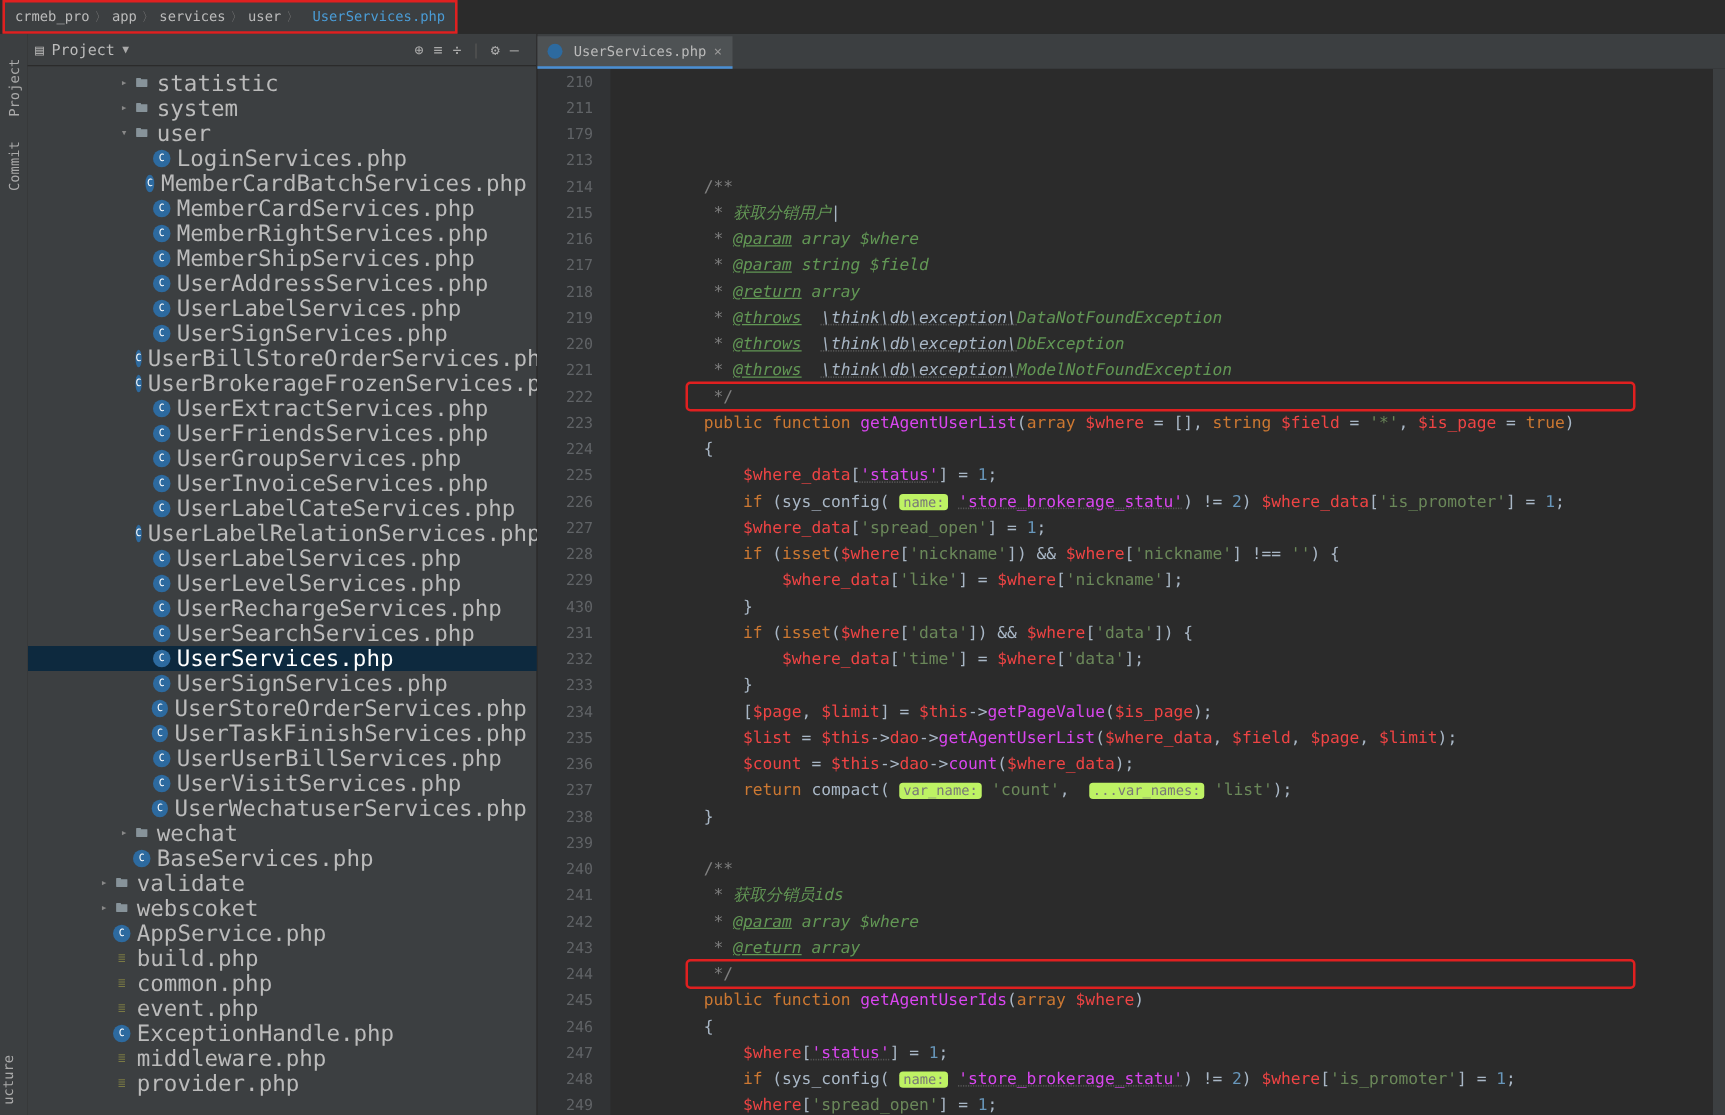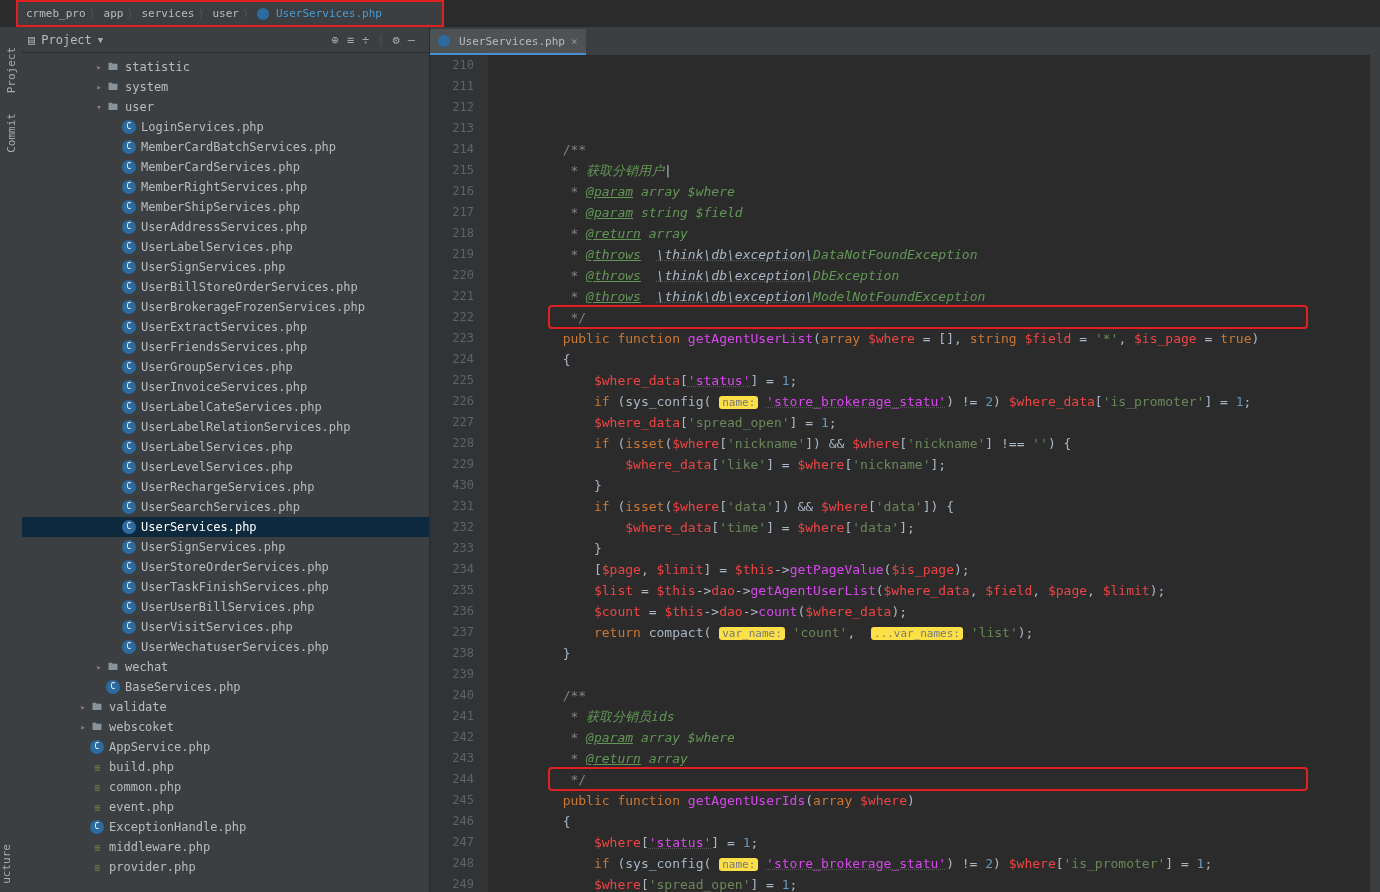--- a/index.html
+++ b/index.html
@@ -18,22 +18,22 @@
   height: 100%;
 }
 .breadcrumb-bar {
   height: 27px;
   background: #3c3f41;
   border: 2px solid #e02020;
   display: flex;
   align-items: center;
   padding: 0 8px;
   gap: 4px;
-  width: 428px;
-  margin-left: 16px;
+  width: 364px;
+  margin-left: 2px;
 }
 .breadcrumb-item {
   color: #bbbbbb;
   font-size: 11px;
 }
 .breadcrumb-item.active { color: #4a9cd6; }
 .breadcrumb-sep {
   color: #777;
   font-size: 10px;
 }
@@ -104,21 +104,21 @@
   width: 14px; height: 14px; margin-right: 5px;
   display: inline-flex; align-items: center; justify-content: center;
   font-size: 10px;
 }
 .icon-folder { color: #87939a; }
 .icon-php-class {
   background: #2d6a9f; border-radius: 50%; color: #fff; font-size: 8px;
   width: 14px; height: 14px; line-height: 14px;
 }
 .icon-json { color: #7a7a43; }
-.tree-label { font-size: 12px; }
+.tree-label { font-size: 18px; }
 .editor-panel {
   flex: 1;
   display: flex;
   flex-direction: column;
   background: #2b2b2b;
 }
 .editor-tab-bar {
   height: 28px;
   background: #3c3f41;
   display: flex;
@@ -164,21 +164,21 @@
 
 .c-comment { color: #808080; }
 .c-green { color: #629755; font-style: italic; }
 .c-green-u { color: #629755; font-style: italic; text-decoration: underline; }
 .c-keyword { color: #cc7832; }
 .c-func { color: #d946ef; }
 .c-var { color: #ef4444; }
 .c-string { color: #6a8759; }
 .c-num { color: #6897bb; }
 .c-op { color: #a9b7c6; }
-.c-param-hint { color: #787878; background: #fde047; padding: 0 3px; border-radius: 3px; font-size: 11px; }
+.c-param-hint { color: #787878; background: #bef264; padding: 0 3px; border-radius: 3px; font-size: 11px; }
 .c-ns { color: #a9b7c6; font-style: italic; text-decoration: underline dotted #555; }
 .c-white { color: #a9b7c6; }
 .c-str-u { color: #d946ef; text-decoration: underline dotted #555; }
 .red-box {
   position: absolute;
   border: 2px solid #e02020;
   border-radius: 4px;
   pointer-events: none;
 }
 .scrollbar-v {
@@ -457,21 +457,21 @@
         <div class="editor-tab">
           <span class="bc-icon"></span>
           <span>UserServices.php</span>
           <span class="tab-close">×</span>
         </div>
       </div>
       <div class="editor-body">
         <div class="gutter" id="gutter">
             <div class="gutter-line">210</div>
             <div class="gutter-line">211</div>
-            <div class="gutter-line">212</div>
+            <div class="gutter-line">179</div>
             <div class="gutter-line">213</div>
             <div class="gutter-line">214</div>
             <div class="gutter-line">215</div>
             <div class="gutter-line">216</div>
             <div class="gutter-line">217</div>
             <div class="gutter-line">218</div>
             <div class="gutter-line">219</div>
             <div class="gutter-line">220</div>
             <div class="gutter-line">221</div>
             <div class="gutter-line">222</div>

